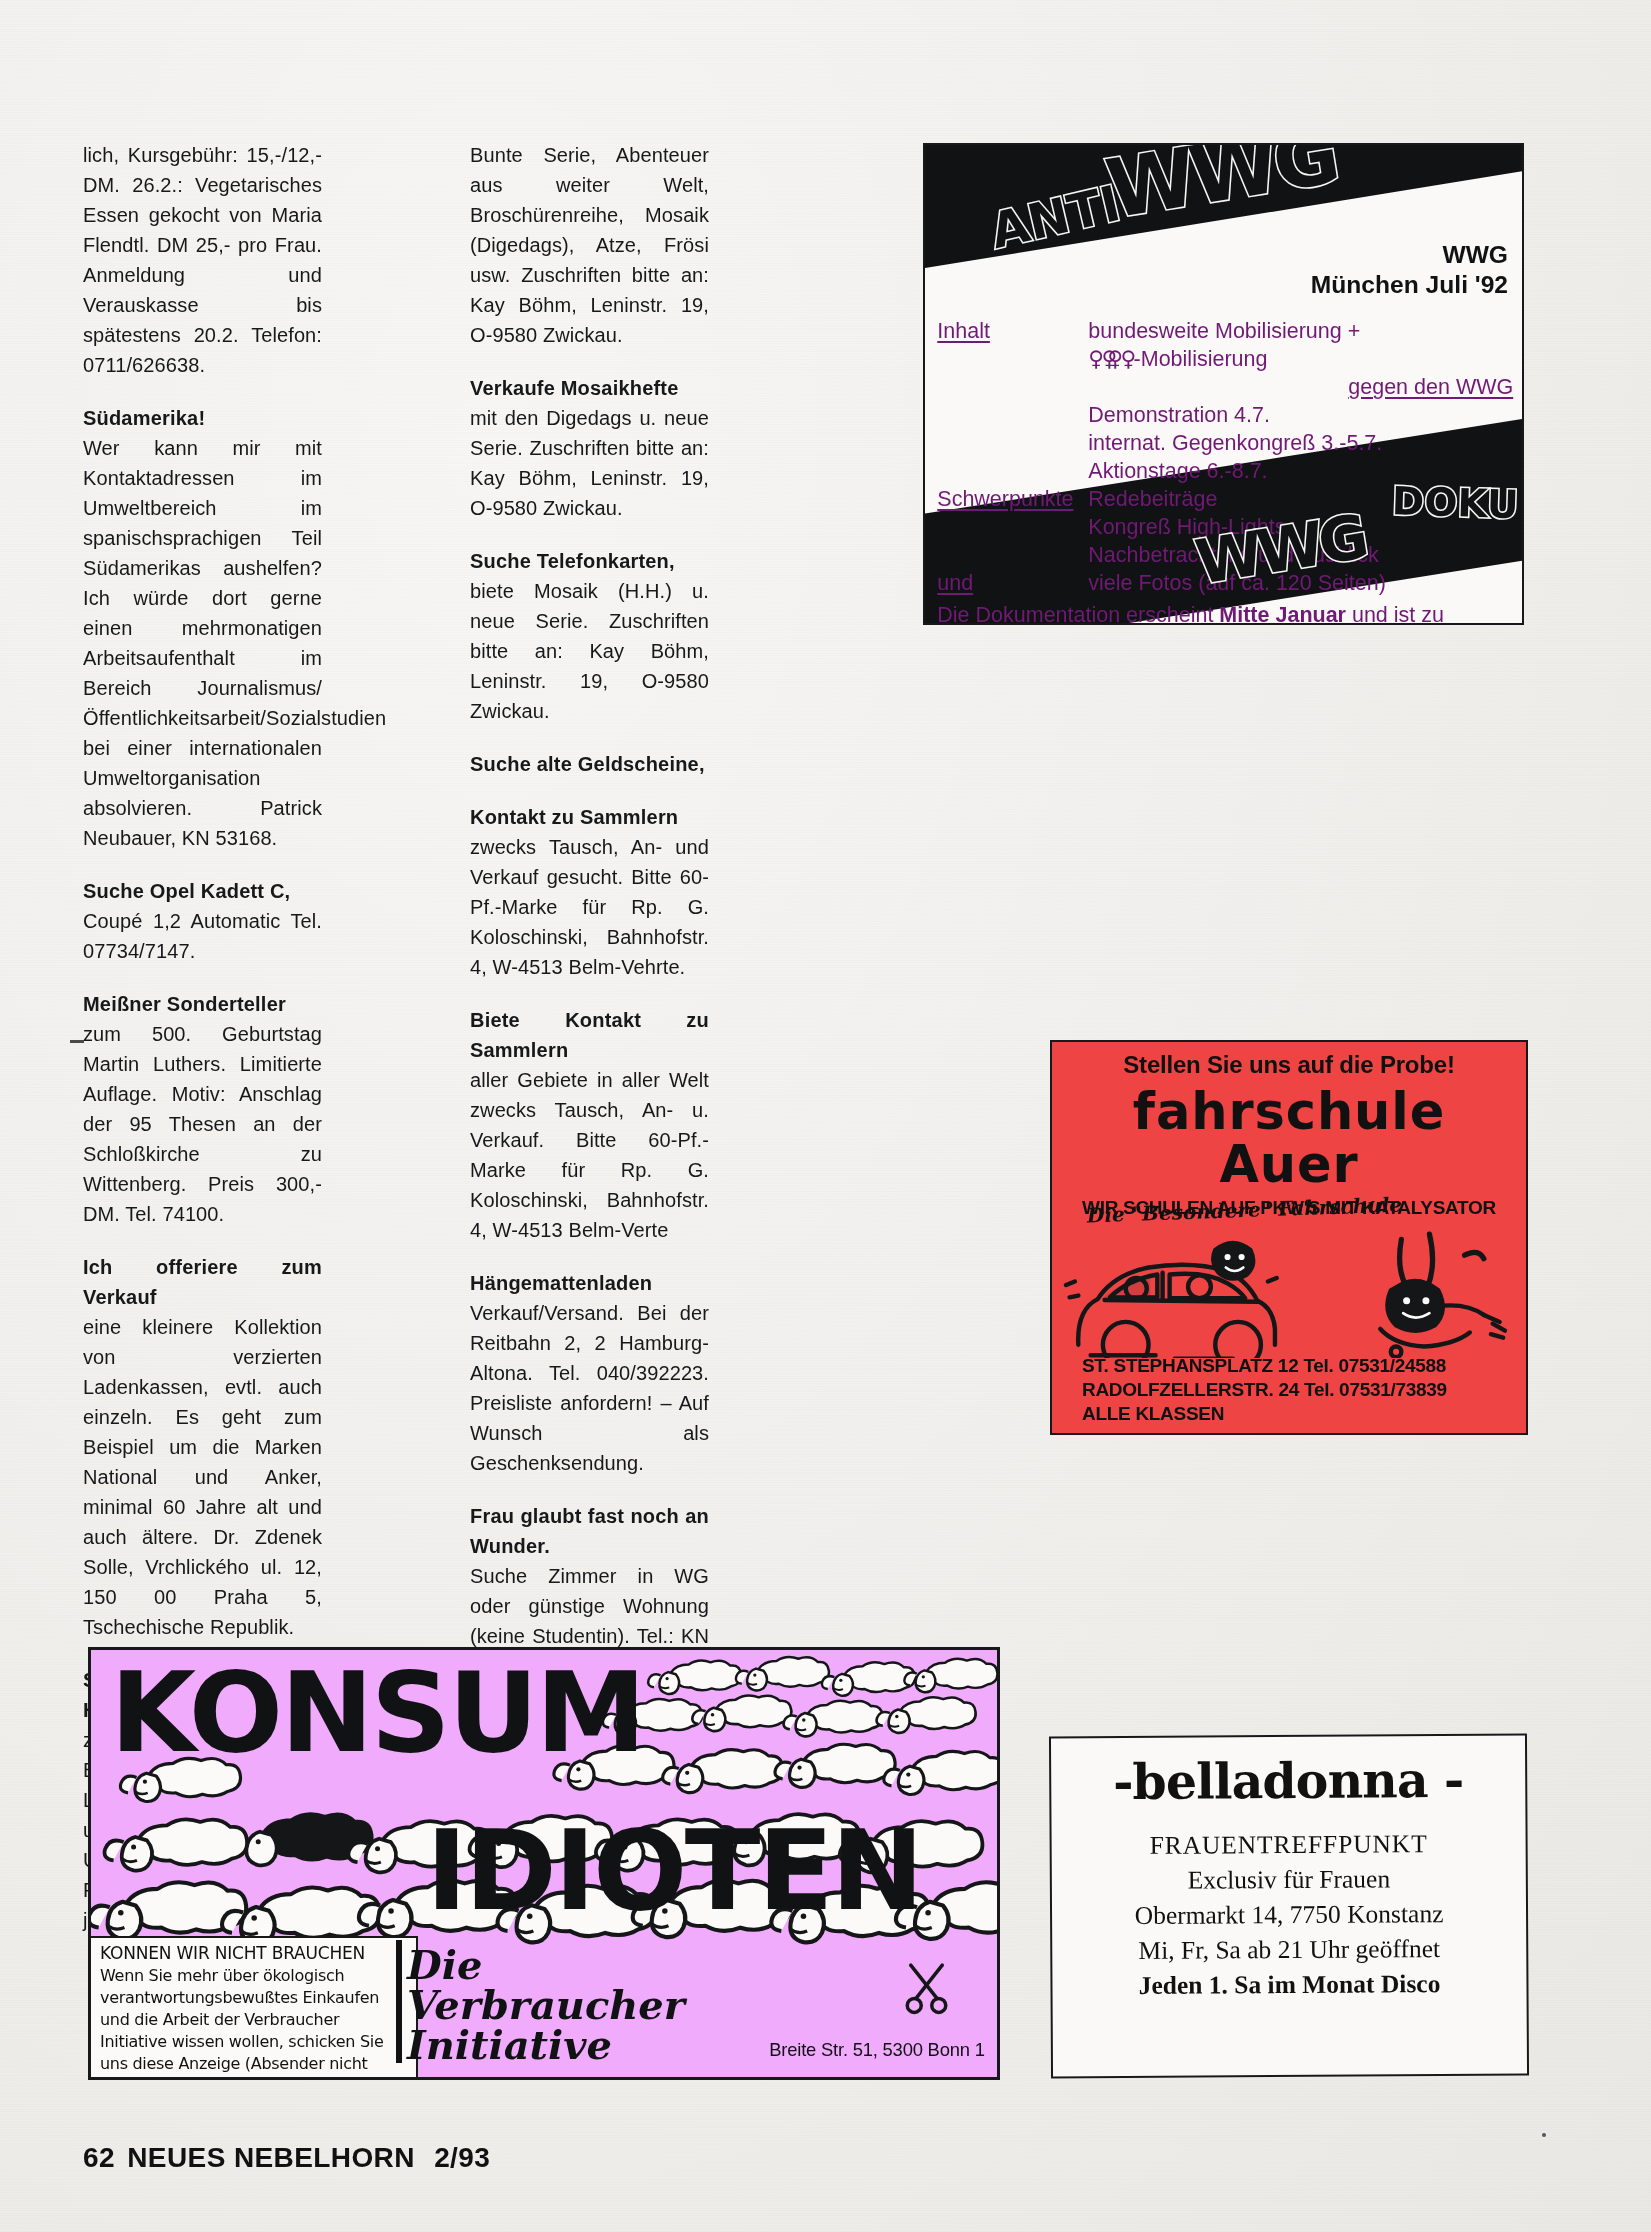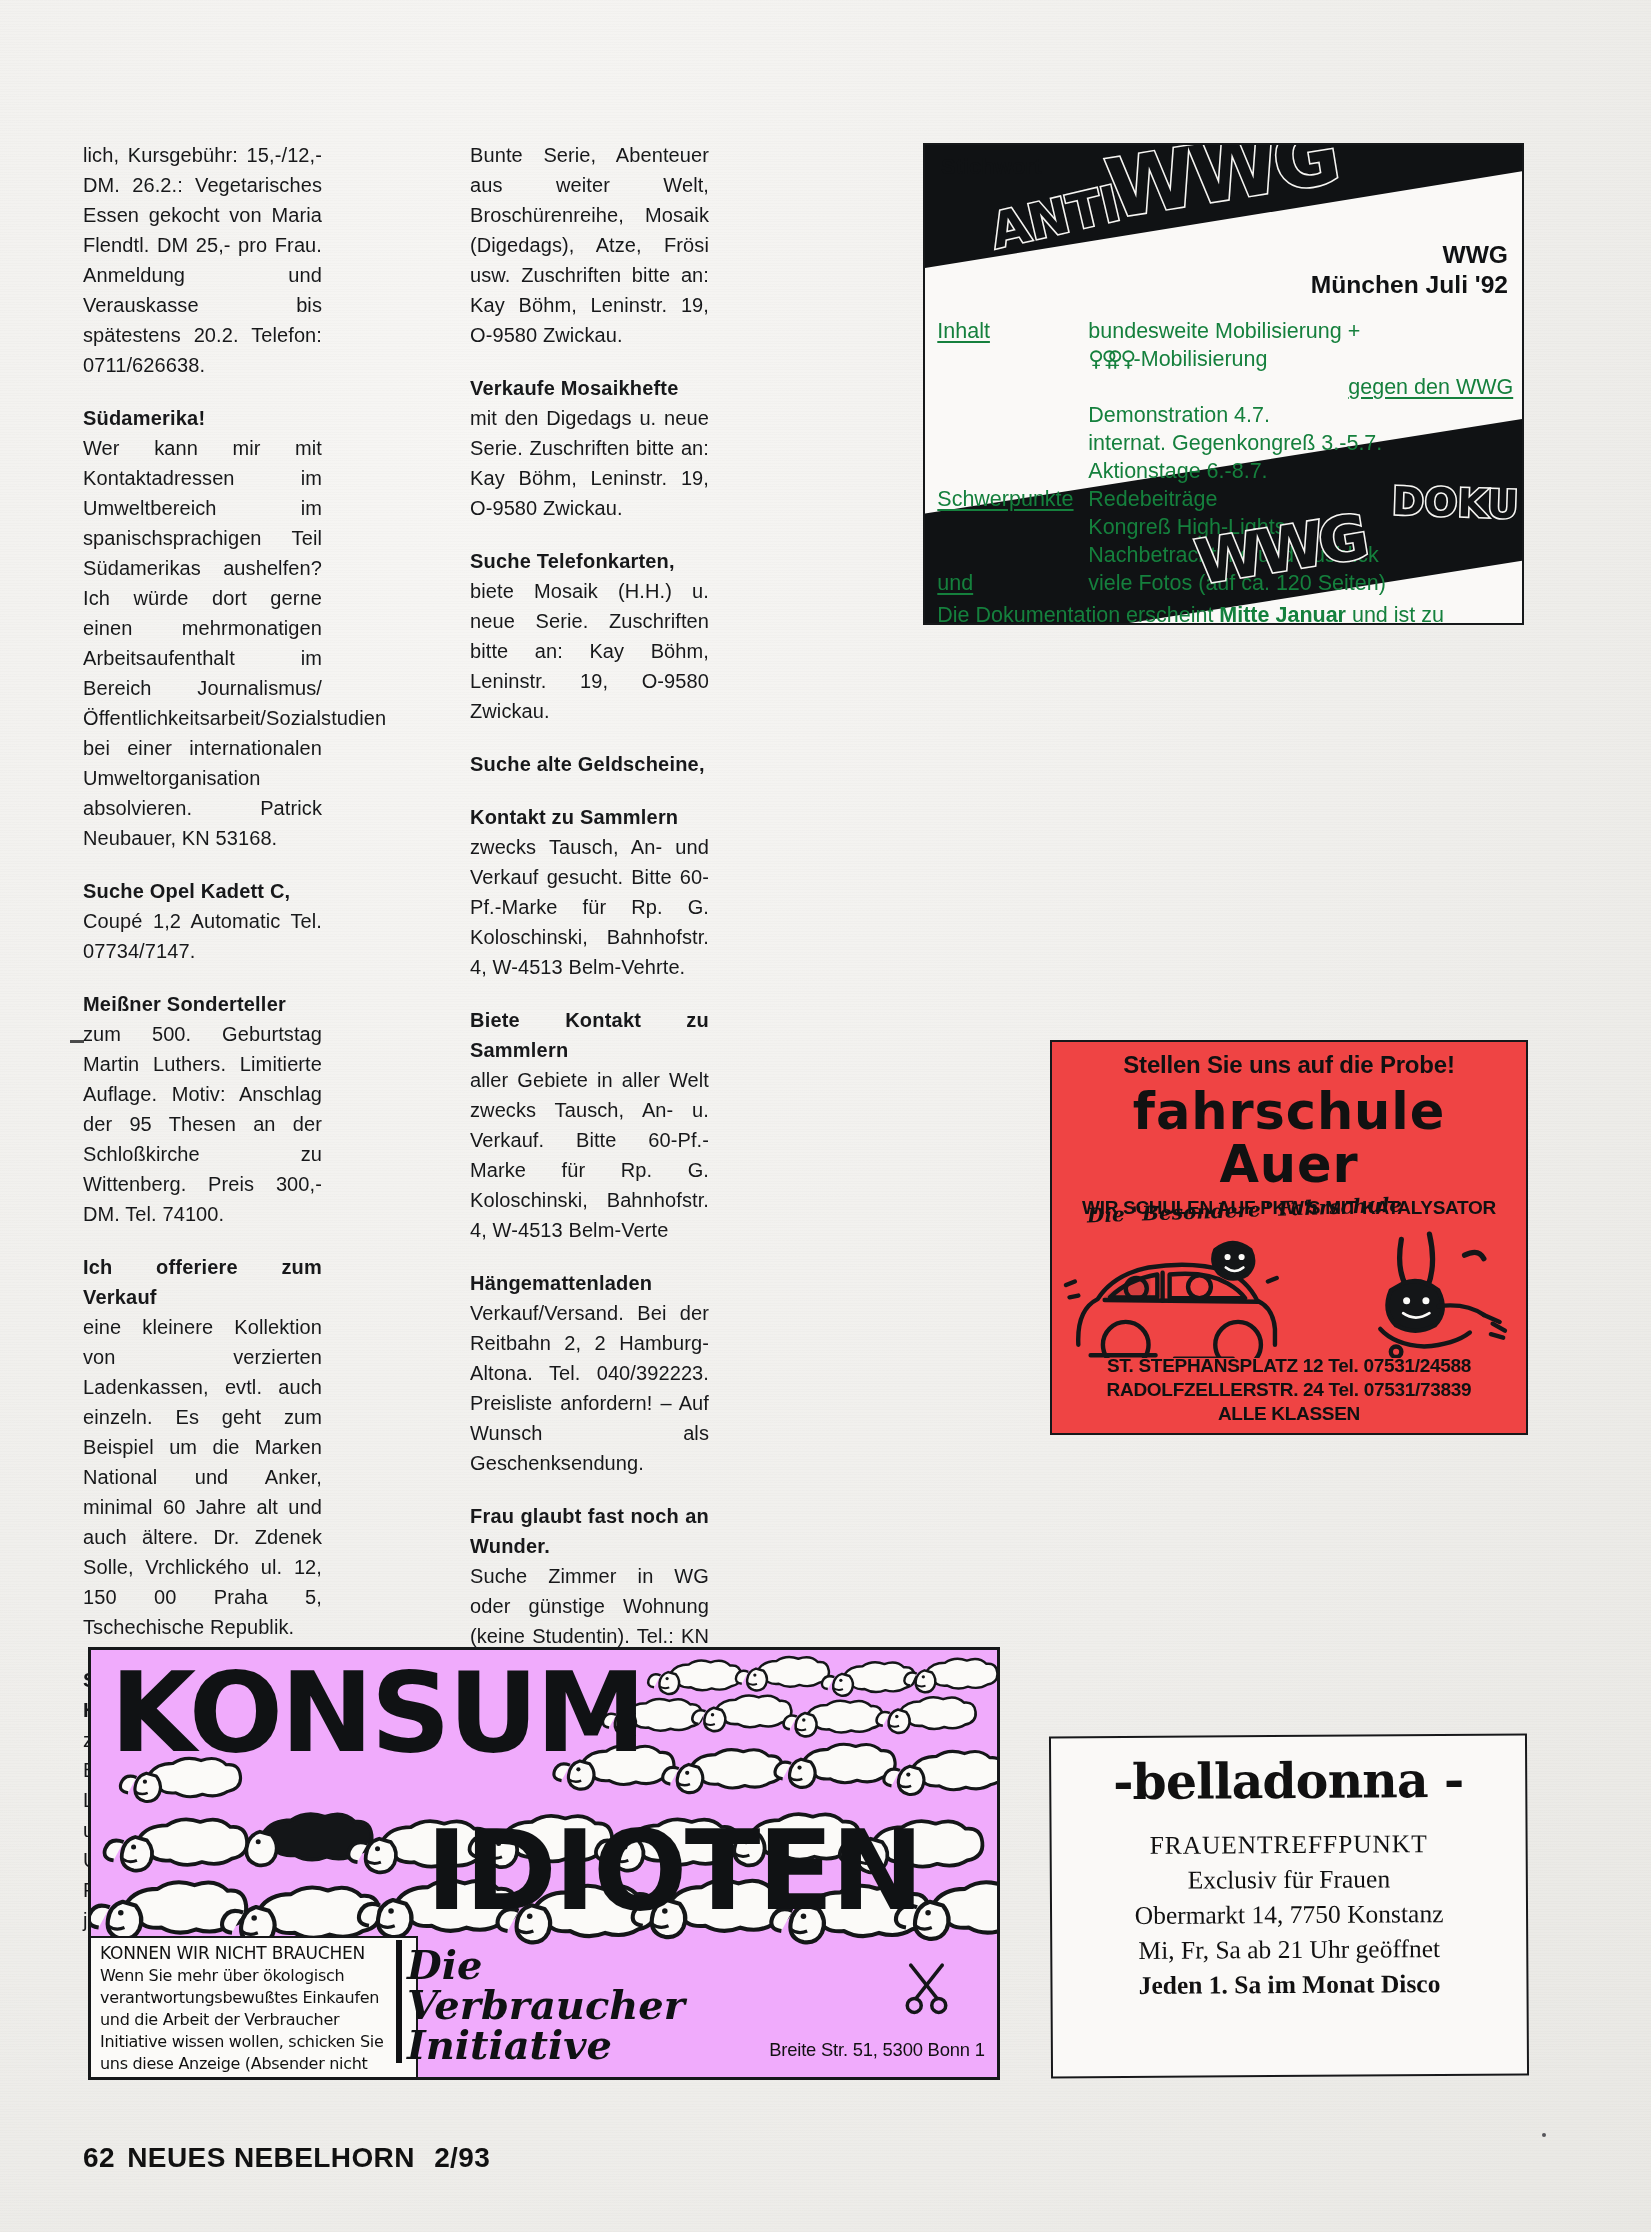--- a/index.html
+++ b/index.html
@@ -69,21 +69,21 @@
     font-family:"DejaVu Sans",sans-serif;}
   .wwg-doku{position:absolute;left:481px;top:7px;font-size:47px;font-family:"DejaVu Sans",sans-serif;
     transform:rotate(11deg);}
 
   .wwg-title{
     position:absolute;right:14px;top:95px;text-align:right;z-index:7;
     font-weight:bold;font-size:24.6px;line-height:30px;color:#101214;
   }
   .wwg-body{
     position:absolute;left:12.3px;top:172px;right:8.8px;z-index:7;
-    font-size:21.5px;line-height:28px;color:#15803d;
+    font-size:21.5px;line-height:28px;color:#701a75;
   }
   .wwg-row{display:flex;align-items:flex-start;}
   .wwg-lbl{width:151px;flex:0 0 151px;text-decoration:underline;text-underline-offset:2.6px;}
   .wwg-val{flex:1;}
   .u{text-decoration:underline;text-underline-offset:2.6px;margin-left:16px;}
   .ra{display:block;text-align:right;}
   .wwg-note{margin-top:5.3px;font-size:21.5px;line-height:27px;}
   .gsym{font-family:"DejaVu Sans",sans-serif;letter-spacing:-2.6px;}
 
   
@@ -96,22 +96,22 @@
     text-align:center;font-family:"DejaVu Sans",sans-serif;font-weight:bold;
     font-size:51px;line-height:51px;letter-spacing:0.9px;margin-top:7px;
   }
   .fs-name .l2{display:block;margin-top:1.8px;}
   .fs-kat{text-align:center;font-weight:bold;font-size:19px;margin-top:7px;letter-spacing:-0.3px;}
   .fs-hand{
     position:absolute;left:35px;top:156px;font-family:"DejaVu Serif",serif;
     font-style:italic;font-weight:bold;font-size:20px;transform:rotate(-2deg);
   }
   .fs-addr{
-    position:absolute;left:0;right:0;bottom:7px;text-align:center;
-    font-weight:bold;font-size:19px;line-height:24px;letter-spacing:-0.3px;
+    position:absolute;left:0;right:0;bottom:7px;text-align:left;
+    font-weight:bold;font-size:19px;line-height:24px;letter-spacing:-0.3px;padding-left:30px;
   }
   .fs-art{position:absolute;left:0;top:171px;width:474px;height:145px;}
 
   
   #konsum{
     position:absolute;left:88px;top:1647px;width:906px;height:427px;
     border:3.5px solid #16181a;background:#f0abfc;overflow:hidden;
   }
   .k-word1{
     position:absolute;left:19.3px;top:7px;font-size:111px;line-height:111px;

